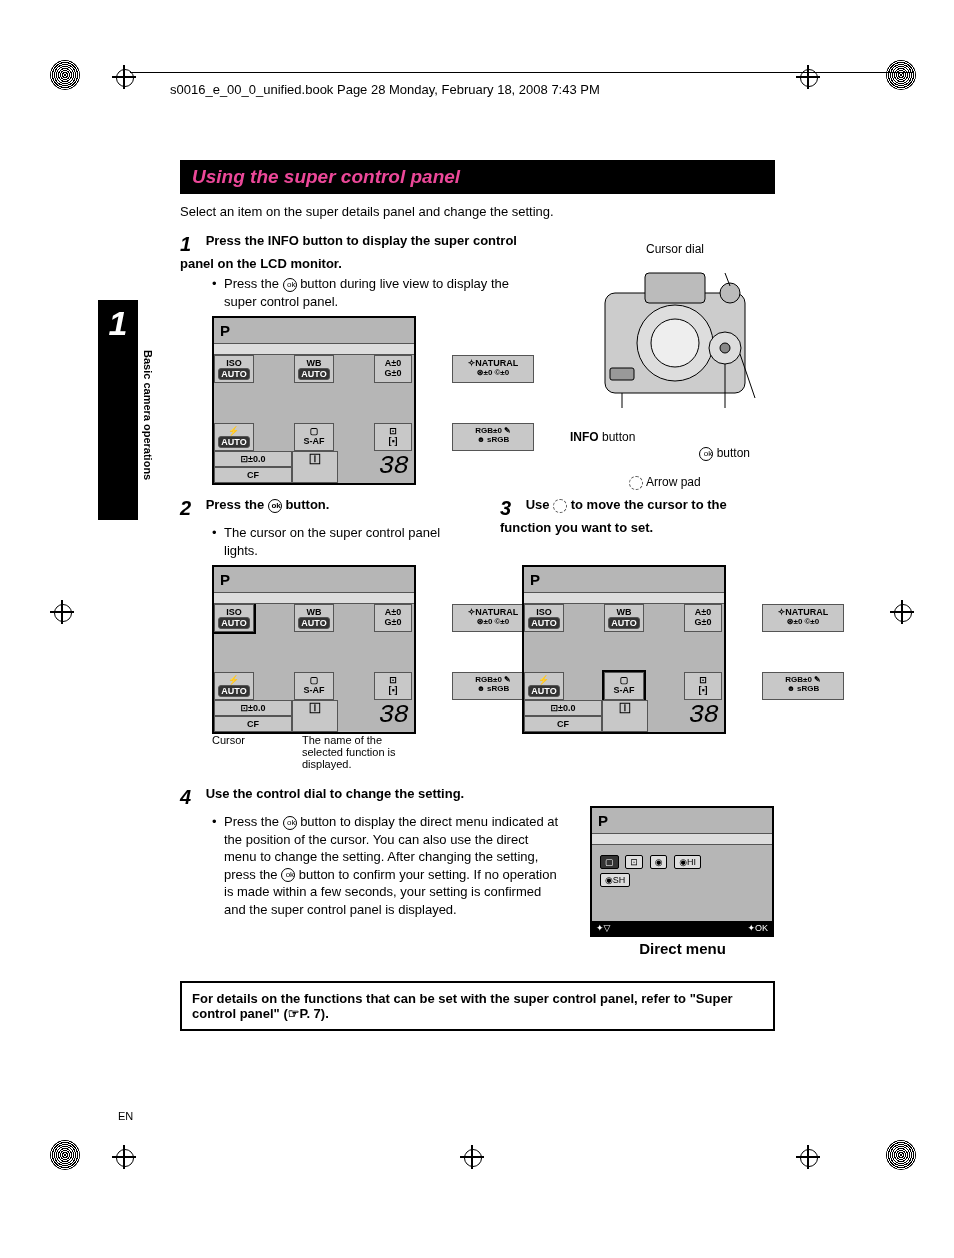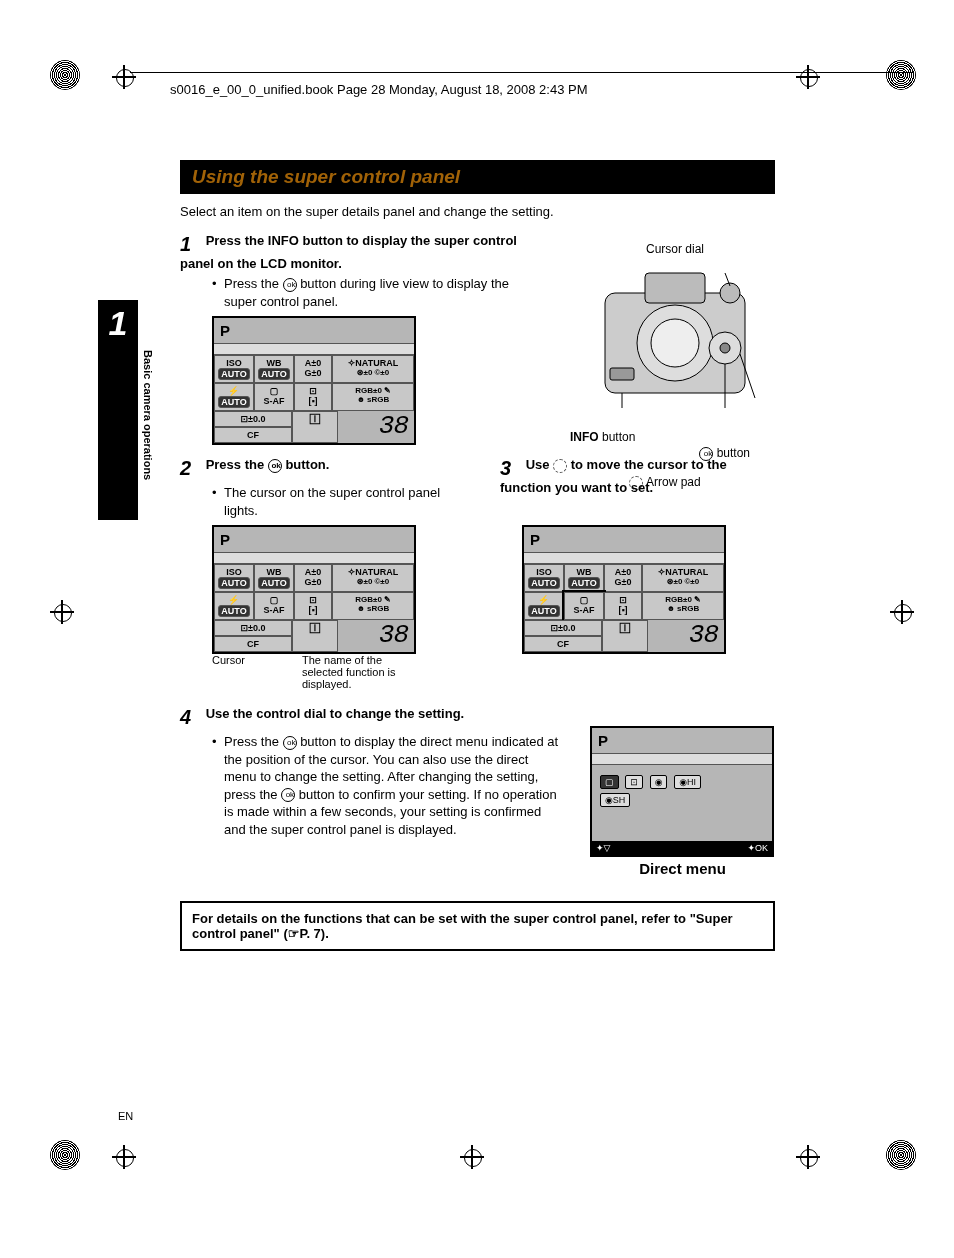--- a/index.html
+++ b/index.html
@@ -36,21 +36,21 @@
 
   .hrule-top { position:absolute; left:130px; right:40px; top:72px; border-top:1px solid #000; }
   .header-line {
     position:absolute; left:170px; top:82px; font-size:13px;
   }
 
   .content {
     position:absolute; left:180px; top:160px; width:595px;
   }
   .section-title {
-    background:#000; color:#a16207; font-weight:bold; font-size:19px;
+    background:#000; color:#ec4899; font-weight:bold; font-size:19px;
     padding:6px 12px; margin-bottom:10px; font-style:italic;
   }
   .intro { margin:4px 0 14px 0; }
 
   .side-tab {
     position:absolute; left:98px; top:300px; width:40px; height:220px;
     background:#000; color:#fff; text-align:center;
   }
   .side-tab .num { font-size:34px; font-style:italic; font-weight:bold; margin-top:4px; }
   .side-label {
@@ -69,21 +69,21 @@
   .colL { flex:0 0 290px; }
   .colR { flex:1; }
 
   
   .lcd {
     width:200px; border:2px solid #000; background:#b6b6b6; font-size:9px;
     margin-left:32px; margin-top:6px;
   }
   .lcd .toprow { padding:4px 6px; font-weight:bold; font-size:15px; border-bottom:1px solid #555;}
   .lcd .bar { height:10px; background:#ddd; border-bottom:1px solid #555; position:relative;}
-  .lcd .grid { display:grid; grid-template-columns: 40px 40px 38px 82px; }
+  .lcd .grid { display:grid; grid-template-columns: 40px 40px 38px 82px; gap: 40px; }
   .lcd .cell { border:1px solid #555; padding:2px 2px; text-align:center; font-weight:bold; background:#c8c8c8;}
   .lcd .cell.inv { background:#333; color:#fff; border-radius:3px; }
   .lcd .bottom { display:flex; }
   .lcd .botL { flex:0 0 78px; }
   .lcd .botR { flex:1; text-align:right; font-family:"Courier New",monospace; font-size:26px; font-style:italic; padding:0 6px 2px 0; letter-spacing:-1px;}
   .naturalsplit { display:flex; gap:2px; justify-content:center;}
   .naturalsplit span { font-size:8px; }
   .caption-row { display:flex; margin-left:32px; width:200px; font-size:11px;}
   .caption-row .cl { flex:0 0 60px;}
   .caption-row .cr { flex:1; text-align:left; padding-left:30px;}
@@ -141,21 +141,21 @@
       <span class="ring"></span>
     </div>
   <div class="crossmark" style="left:460px; top:1145px;">
       <span class="ring"></span>
     </div>
   <div class="crossmark" style="left:796px; top:1145px;">
       <span class="ring"></span>
     </div>
 
   <div class="hrule-top"></div>
-  <div class="header-line">s0016_e_00_0_unified.book  Page 28  Monday, August 18, 2008  2:43 PM</div>
+  <div class="header-line">s0016_e_00_0_unified.book  Page 28  Monday, February 18, 2008  7:43 PM</div>
 
   <div class="side-tab">
     <div class="num">1</div>
   </div>
   <div class="side-label">Basic camera operations</div>
 
   <div class="camera-area">
     <div class="camlabel">Cursor dial</div>
     <svg class="camera-svg" viewBox="0 0 170 170">
       <rect x="15" y="35" width="140" height="100" rx="10" fill="#ccc" stroke="#000"></rect>

